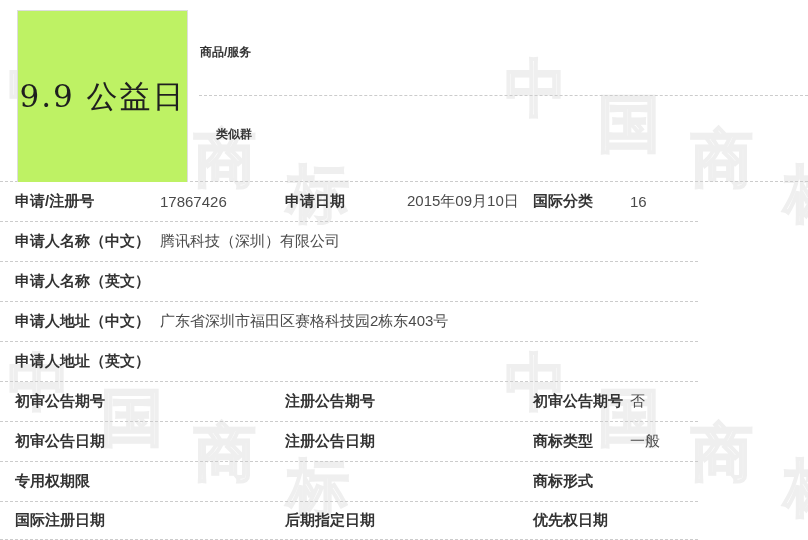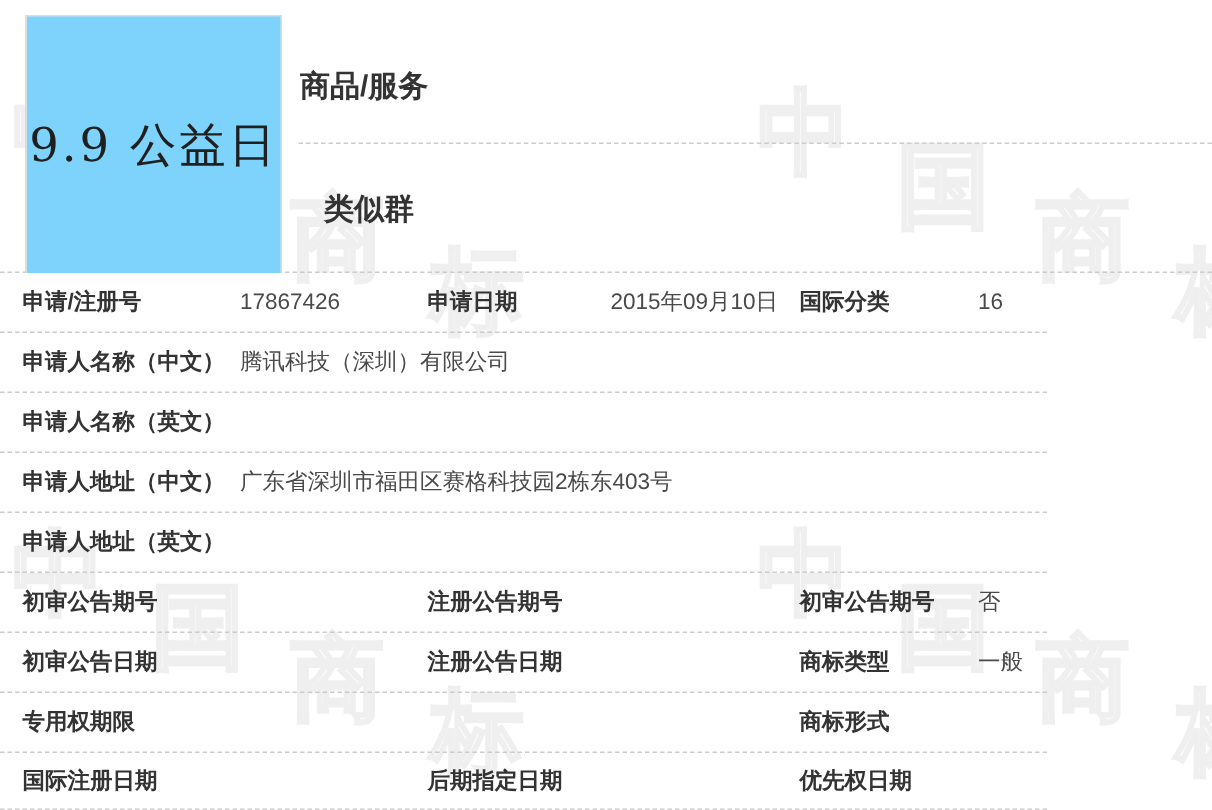--- a/index.html
+++ b/index.html
@@ -17,29 +17,29 @@
   }
   
   .content { position:absolute; left:0; top:0; width:808px; height:540px; z-index:1; }
 
   .top-section {
     position:absolute; left:0; top:0; width:808px; height:182px;
     border-bottom:1px dashed #ccc; box-sizing:border-box;
   }
   .tm-box {
     position:absolute; left:17px; top:10px; width:171px; height:172px;
-    border:1px solid #ddd; border-bottom:none; background:#7dd3fc;
+    border:1px solid #ddd; border-bottom:none; background:#bef264;
     box-sizing:border-box; display:flex; align-items:center; justify-content:center;
   }
   .tm-text {
     font-family:"DejaVu Serif","Liberation Serif",serif;
     font-size:31px; color:#1f1f1f; letter-spacing:2px; white-space:nowrap;
   }
   .top-label {
-    position:absolute; left:200px; font-size:20px; font-weight:bold;
+    position:absolute; left:200px; font-size:12px; font-weight:bold;
     color:#333; white-space:nowrap;
   }
   .goods-pos   { top:44px; }
   .similar-pos { top:126px;margin-left:16px; }
   .top-sep {
     position:absolute; left:199px; right:0; top:95px; height:0;
     border-top:1px dashed #ccc;
   }
   .top-value { position:absolute; font-size:14px; color:#4a4a4a; }
   .goods-val-pos   { left:200px; top:68px; }
@@ -54,21 +54,21 @@
     position:absolute; top:0; height:100%;
     display:flex; align-items:center;
     font-size:15px; color:#4a4a4a; white-space:nowrap;
   }
   .lbl { font-weight:bold; color:#333333; }
   .c1l { left:15px; }
   .c1v { left:160px; }
   .c2l { left:285px; }
   .c2v { left:407px; }
   .c3l { left:533px; }
-  .c3v { left:652px; }
+  .c3v { left:630px; }
 </style>
 </head>
 <body>
 
 <div class="page">
 
   <div class="wm-layer">
       <span class="wm" style="left: 8px; top: 58px; -webkit-text-stroke: 2px rgb(239, 239, 239);">中</span>
       <span class="wm" style="left: 101px; top: 93px; -webkit-text-stroke: 2px rgb(239, 239, 239);">国</span>
       <span class="wm" style="left: 194px; top: 128px; -webkit-text-stroke: 2px rgb(239, 239, 239);">商</span>

